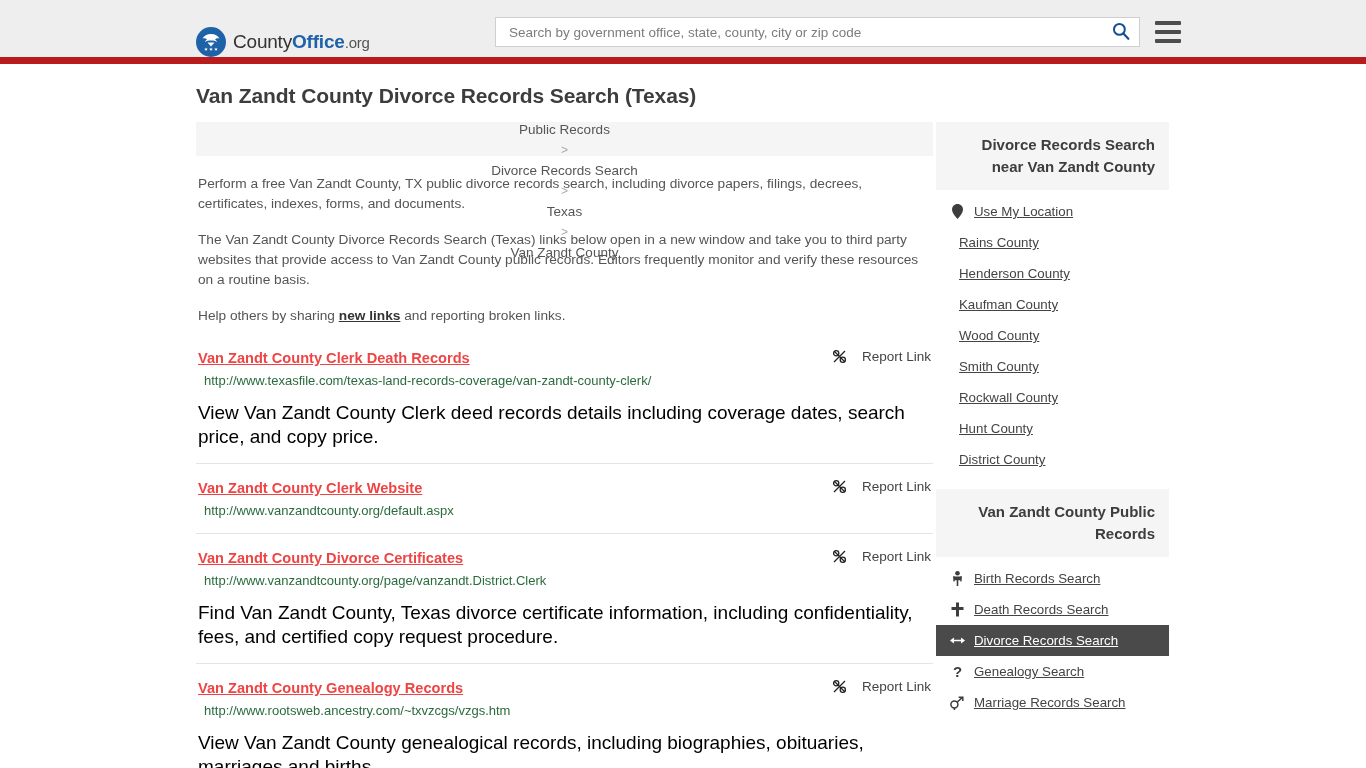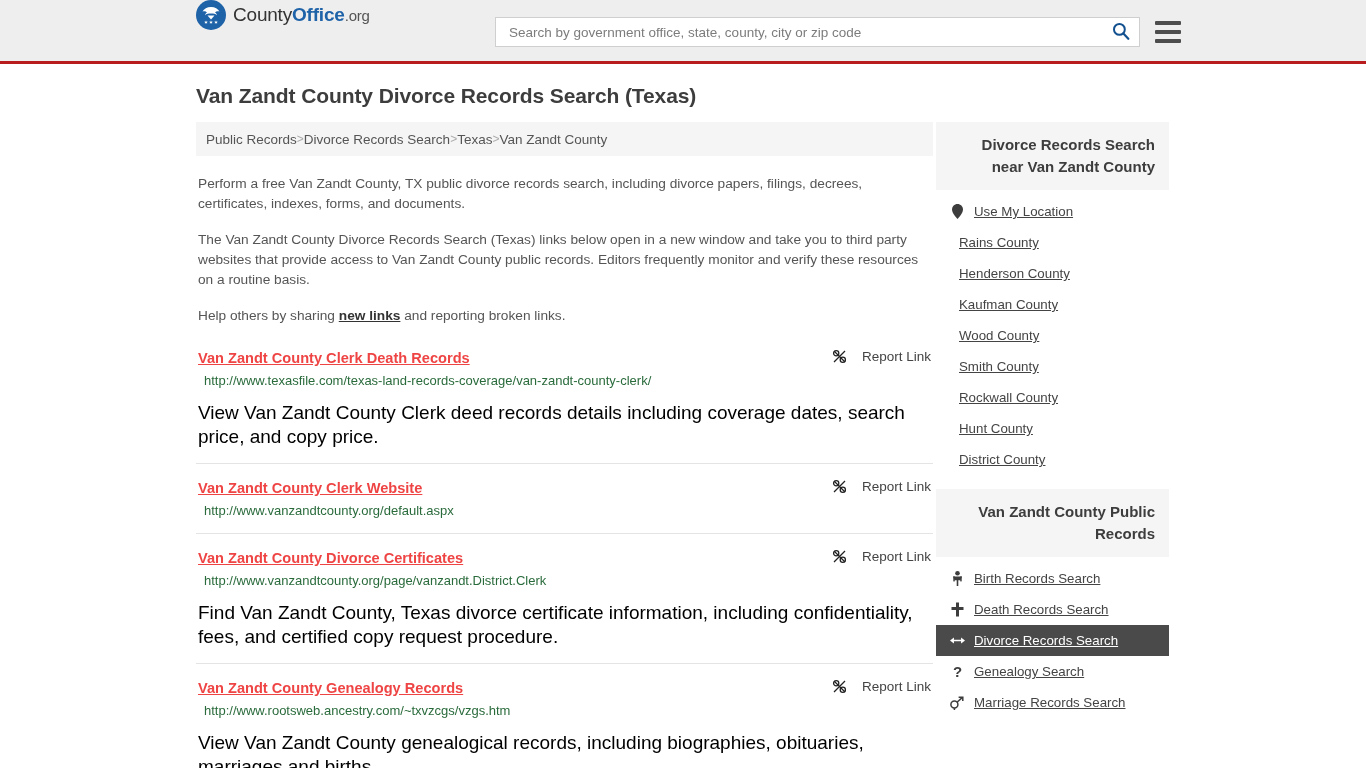--- a/index.html
+++ b/index.html
@@ -10,23 +10,23 @@
     overflow: hidden;
     background: #ffffff;
     font-family: "Liberation Sans", sans-serif;
     color: #444444;
   }
 
   
   .site-header {
     height: 64px;
     background: #eeeeee;
-    border-bottom: 3px solid #b91c1c;
-    display: flex;
-    align-items: flex-start;
+    border-bottom: 7px solid #b91c1c;
+    display: flex;
+    align-items: flex-end;
     position: relative;
   }
   .logo-wrap {
     display: flex;
     align-items: center;
     margin-left: 196px;
     text-decoration: none;
     gap: 7px;
   }
   .logo-mark {
@@ -127,20 +127,22 @@
   }
 
   
   .breadcrumb {
     background: #f5f5f5;
     height: 34px;
     display: flex;
     align-items: center;
     padding: 0 10px;
     font-size: 13.5px;
+    gap: 6px;
+    flex-direction: column;
   }
   .breadcrumb a {
     color: #555555;
     text-decoration: none;
   }
   .breadcrumb .sep { color: #aaaaaa; font-size: 12px; }
 
   
   .intro { padding: 0 2px; }
   .intro p {

